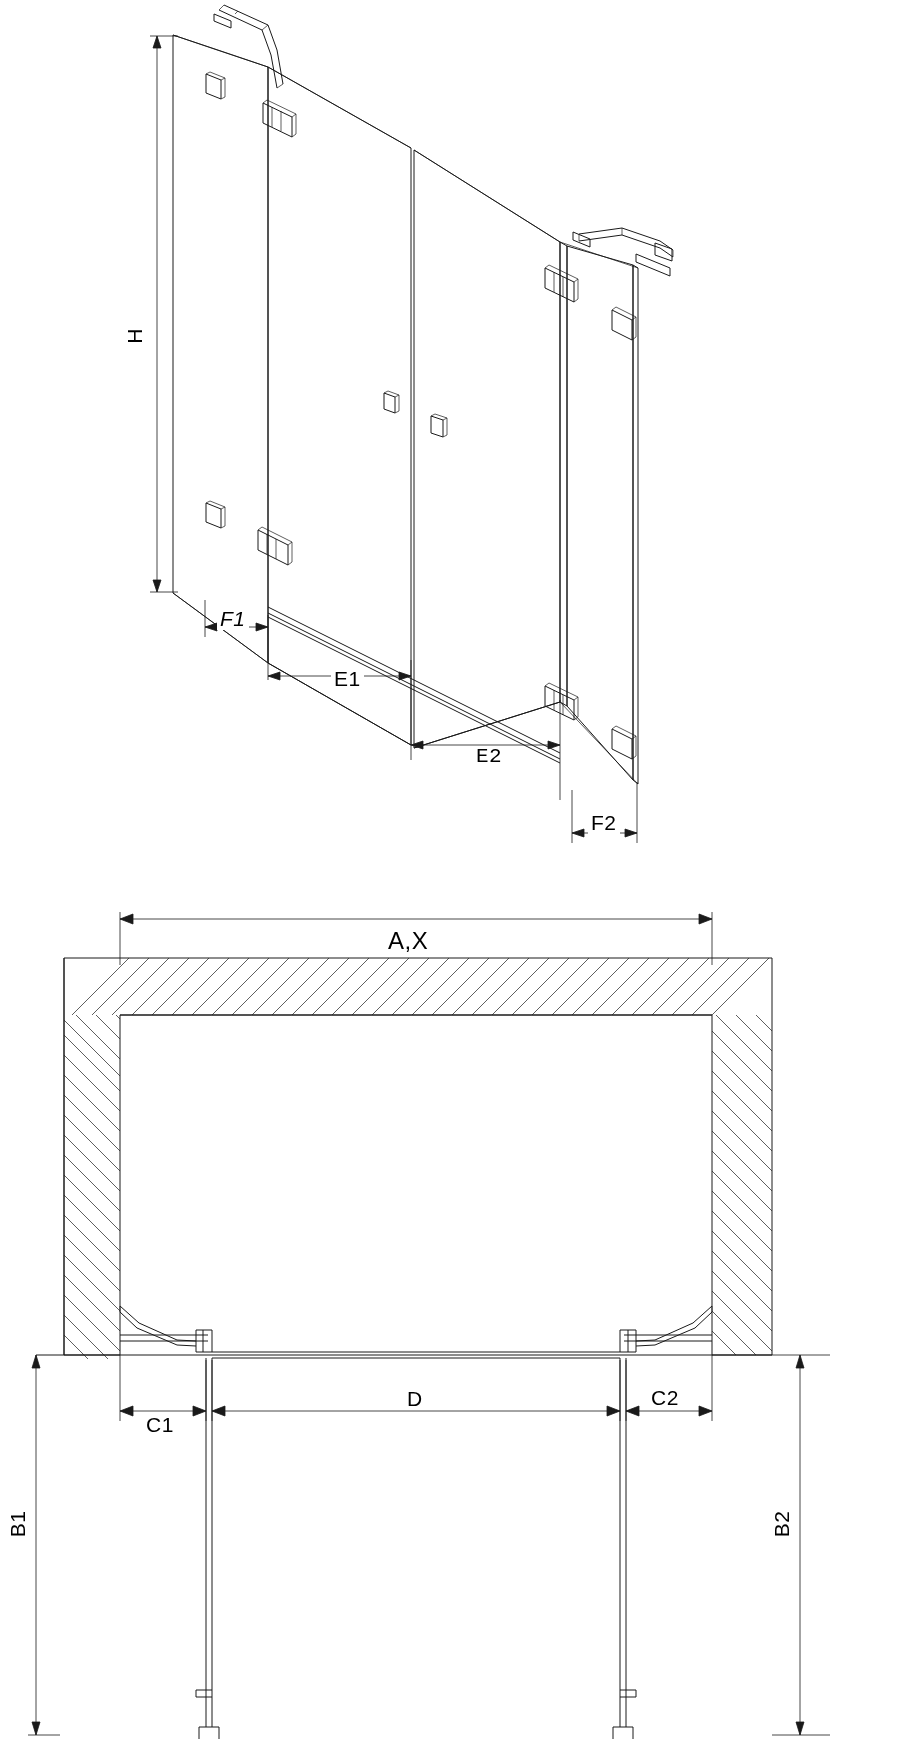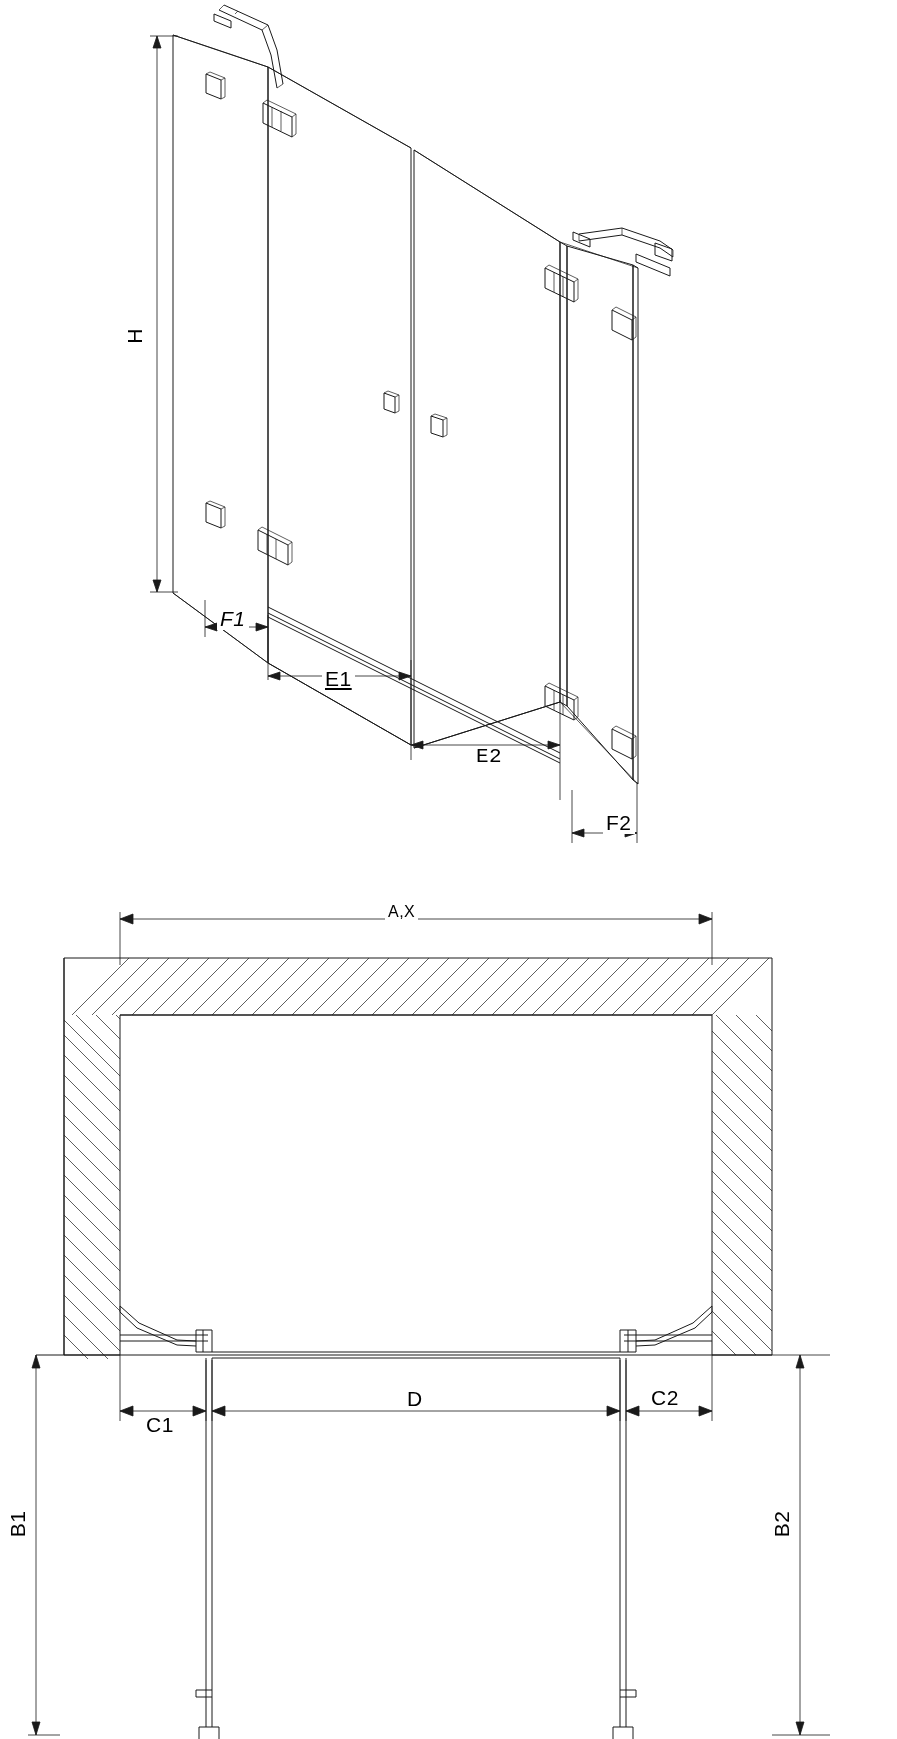--- a/index.html
+++ b/index.html
@@ -393,27 +393,27 @@
         <line x1="772" y1="1355" x2="830" y2="1355"></line>
         <line x1="772" y1="1735" x2="830" y2="1735"></line>
       </g>
     </g>
   </svg>
 
   <div class="label rot90" style="left:124px; top:325px;">H</div>
 
   <div class="label" style="left:217px; top:608px;font-style:italic;">F1</div>
 
-  <div class="label" style="left:322px; top:668px;text-decoration:underline;">E1</div>
+  <div class="label" style="left:331px; top:668px;">E1</div>
 
   <div class="label" style="left:473px; top:746px;font-family:Liberation Mono, monospace;">E2</div>
 
-  <div class="label" style="left:603px; top:812px;">F2</div>
-
-  <div class="label" style="left:385px; top:904px; font-size:16px;">A,X</div>
+  <div class="label" style="left:588px; top:812px;">F2</div>
+
+  <div class="label" style="left:385px; top:928px; font-size:24px;">A,X</div>
 
   <div class="label" style="left:143px; top:1387px;margin-top:27px;">C1</div>
 
   <div class="label" style="left:404px; top:1388px;">D</div>
 
   <div class="label" style="left:648px; top:1387px;">C2</div>
 
   <div class="label rot90" style="left:2px; top:1513px;">B1</div>
 
   <div class="label rot90" style="left:766px; top:1513px;">B2</div>

